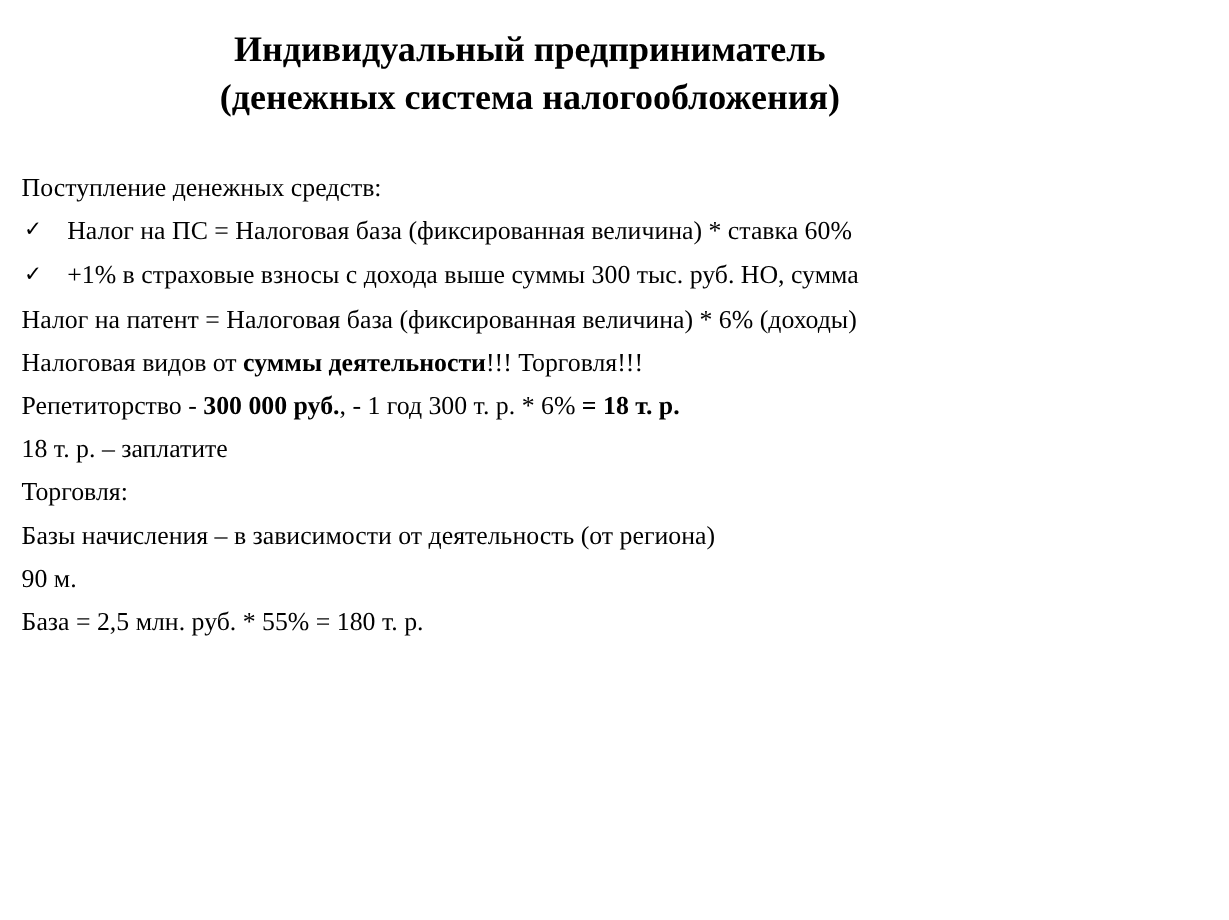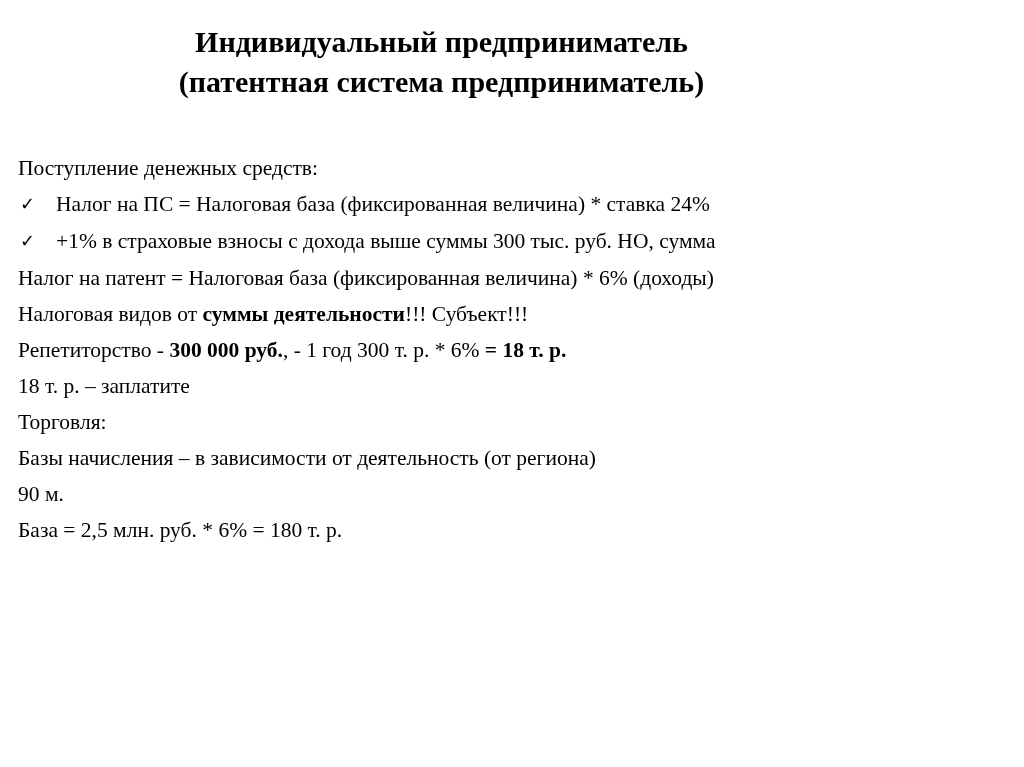--- a/index.html
+++ b/index.html
@@ -25,21 +25,20 @@
       font-size: 30px;
       line-height: 40px;
     }
     .title div { white-space: nowrap; }
     .content {
       position: absolute;
       top: 138px;
       left: 18px;
       width: 990px;
       font-size: 21.5px;
-      margin-top: 12px;
     }
     .line {
       height: 36px;
       line-height: 36px;
       white-space: nowrap;
     }
     .bullet {
       position: relative;
       padding-left: 38px;
     }
@@ -57,40 +56,40 @@
       padding-bottom: 4px;
     }
     .bullet.multi .check { top: 4px; }
     b { font-weight: bold; }
   </style>
 </head>
 <body>
 
 <div class="title">
   <div>Индивидуальный предприниматель</div>
-  <div>(патентная система предприниматель)</div>
+  <div>(денежных система налогообложения)</div>
 </div>
 
 <div class="content">
   <div class="line">Поступление денежных средств:</div>
 
   <div class="line bullet">
     <span class="check">✓</span>
-    <span>Налог на ПС = Налоговая база (фиксированная величина) * ставка 24%</span>
+    <span>Налог на ПС = Налоговая база (фиксированная величина) * ставка 60%</span>
   </div>
 
   <div class="line bullet multi">
     <span class="check">✓</span>
     <div>+1% в страховые взносы с дохода выше суммы 300 тыс. руб. НО, сумма</div>
   </div>
 
   <div class="line">Налог на патент = Налоговая база (фиксированная величина) * 6% (доходы)</div>
 
-  <div class="line"><span>Налоговая видов от </span><b>суммы деятельности</b><span>!!! Субъект!!!</span></div>
+  <div class="line"><span>Налоговая видов от </span><b>суммы деятельности</b><span>!!! Торговля!!!</span></div>
 
   <div class="line"><span>Репетиторство  - </span><b>300 000 руб.</b><span>,  - 1 год 300 т. р. * 6% </span><b>= 18 т. р.</b></div>
 
   <div class="line">18 т. р. – заплатите</div>
   <div class="line">Торговля:</div>
   <div class="line">Базы начисления – в зависимости от деятельность (от региона)</div>
   <div class="line">90 м.</div>
-  <div class="line">База  = 2,5 млн. руб. * 6% = 180 т. р.</div>
+  <div class="line">База  = 2,5 млн. руб. * 55% = 180 т. р.</div>
 </div>
 
 </body></html>

